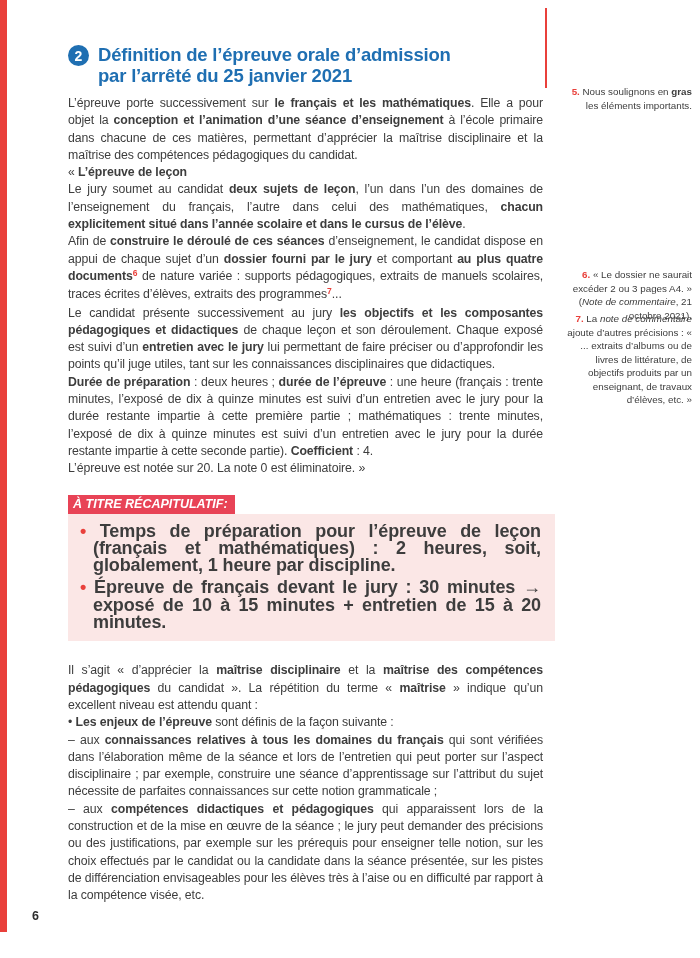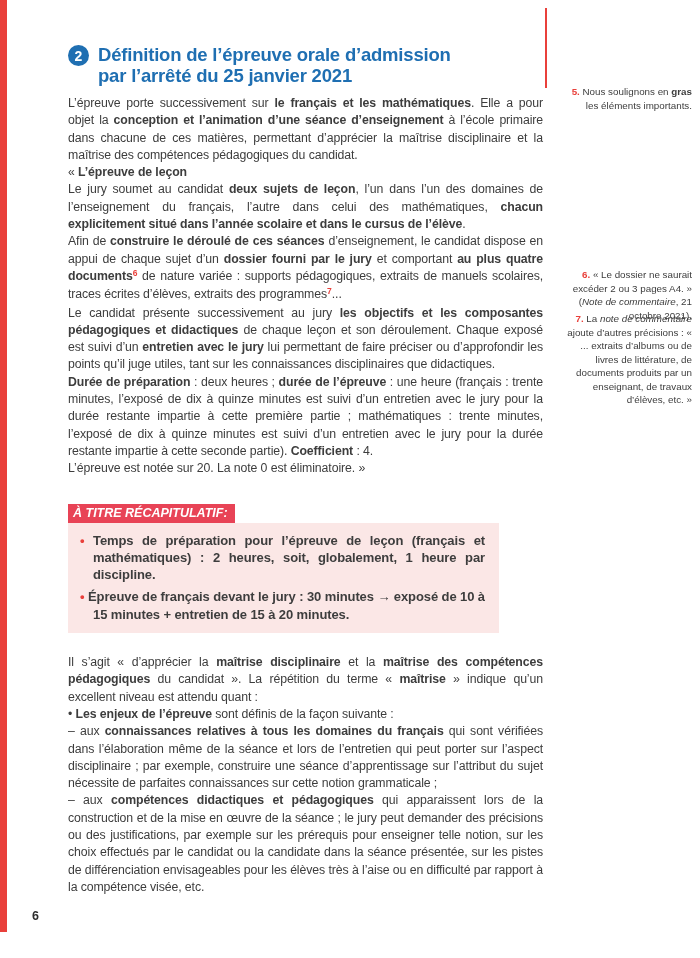--- a/index.html
+++ b/index.html
@@ -23,28 +23,28 @@
     flex:0 0 auto;width:21px;height:21px;border-radius:50%;background:var(--blue);
     color:#fff;font-weight:bold;font-size:14px;display:flex;align-items:center;justify-content:center;margin-top:1px
   }
   .heading-text{font-size:18.5px;font-weight:bold;line-height:21px;letter-spacing:-0.2px}
   .body-text{margin-top:9px;font-size:12.3px;line-height:17.3px;text-align:justify;letter-spacing:-0.1px}
   .body-text p{margin:0}
   .b{font-weight:bold}
   .i{font-style:italic}
   .sup{color:var(--red);font-weight:bold;font-size:8.5px;position:relative;top:-4px;letter-spacing:0}
   .red{color:var(--red)}
-  .recap{margin-top:25px;width:431px}
+  .recap{margin-top:16px;width:487px}
   .recap-label{
     display:inline-block;background:var(--label);color:#fff;font-weight:bold;font-style:italic;
     font-size:12.5px;line-height:15px;padding:2px 7px 2px 5px
   }
   .recap-box{background:var(--pink);padding:9px 14px 10px 12px}
   .recap-item{
-    font-size:13px;line-height:17.3px;font-weight:bold;text-align:justify;
+    font-size:18px;line-height:17.3px;font-weight:bold;text-align:justify;
     padding-left:13px;text-indent:-13px;letter-spacing:-0.1px
   }
   .recap-item + .recap-item{margin-top:5px}
   .enjeux{margin-top:21px;font-size:12.3px;line-height:17.3px;text-align:justify;letter-spacing:-0.1px}
   .enjeux p{margin:0}
   .dash-item{margin-left:14px}
   .margin-note{
     position:absolute;left:560px;width:132px;
     font-size:9.8px;line-height:13.5px;color:var(--ink);text-align:right
   }
@@ -95,17 +95,17 @@
 </main>
 
 <aside>
   <div class="margin-note" style="top:85px">
     <span class="note-num">5.</span><span><span> Nous soulignons en </span><span class="b">gras</span><span> les éléments importants.</span></span>
   </div>
   <div class="margin-note" style="top:268px">
     <span class="note-num">6.</span><span><span> « Le dossier ne saurait excéder 2 ou 3 pages A4. » (</span><span class="i">Note de commentaire</span><span>, 21 octobre 2021).</span></span>
   </div>
   <div class="margin-note" style="top:312px">
-    <span class="note-num">7.</span><span><span> La </span><span class="i">note de commentaire</span><span> ajoute d’autres précisions : « ... extraits d’albums ou de livres de littérature, de documents produits par un enseignant, de travaux d’élèves, etc. »</span></span>
+    <span class="note-num">7.</span><span><span> La </span><span class="i">note de commentaire</span><span> ajoute d’autres précisions : « ... extraits d’albums ou de livres de littérature, de objectifs produits par un enseignant, de travaux d’élèves, etc. »</span></span>
   </div>
 </aside>
 
 <div class="page-number">6</div>
 
 </body></html>

